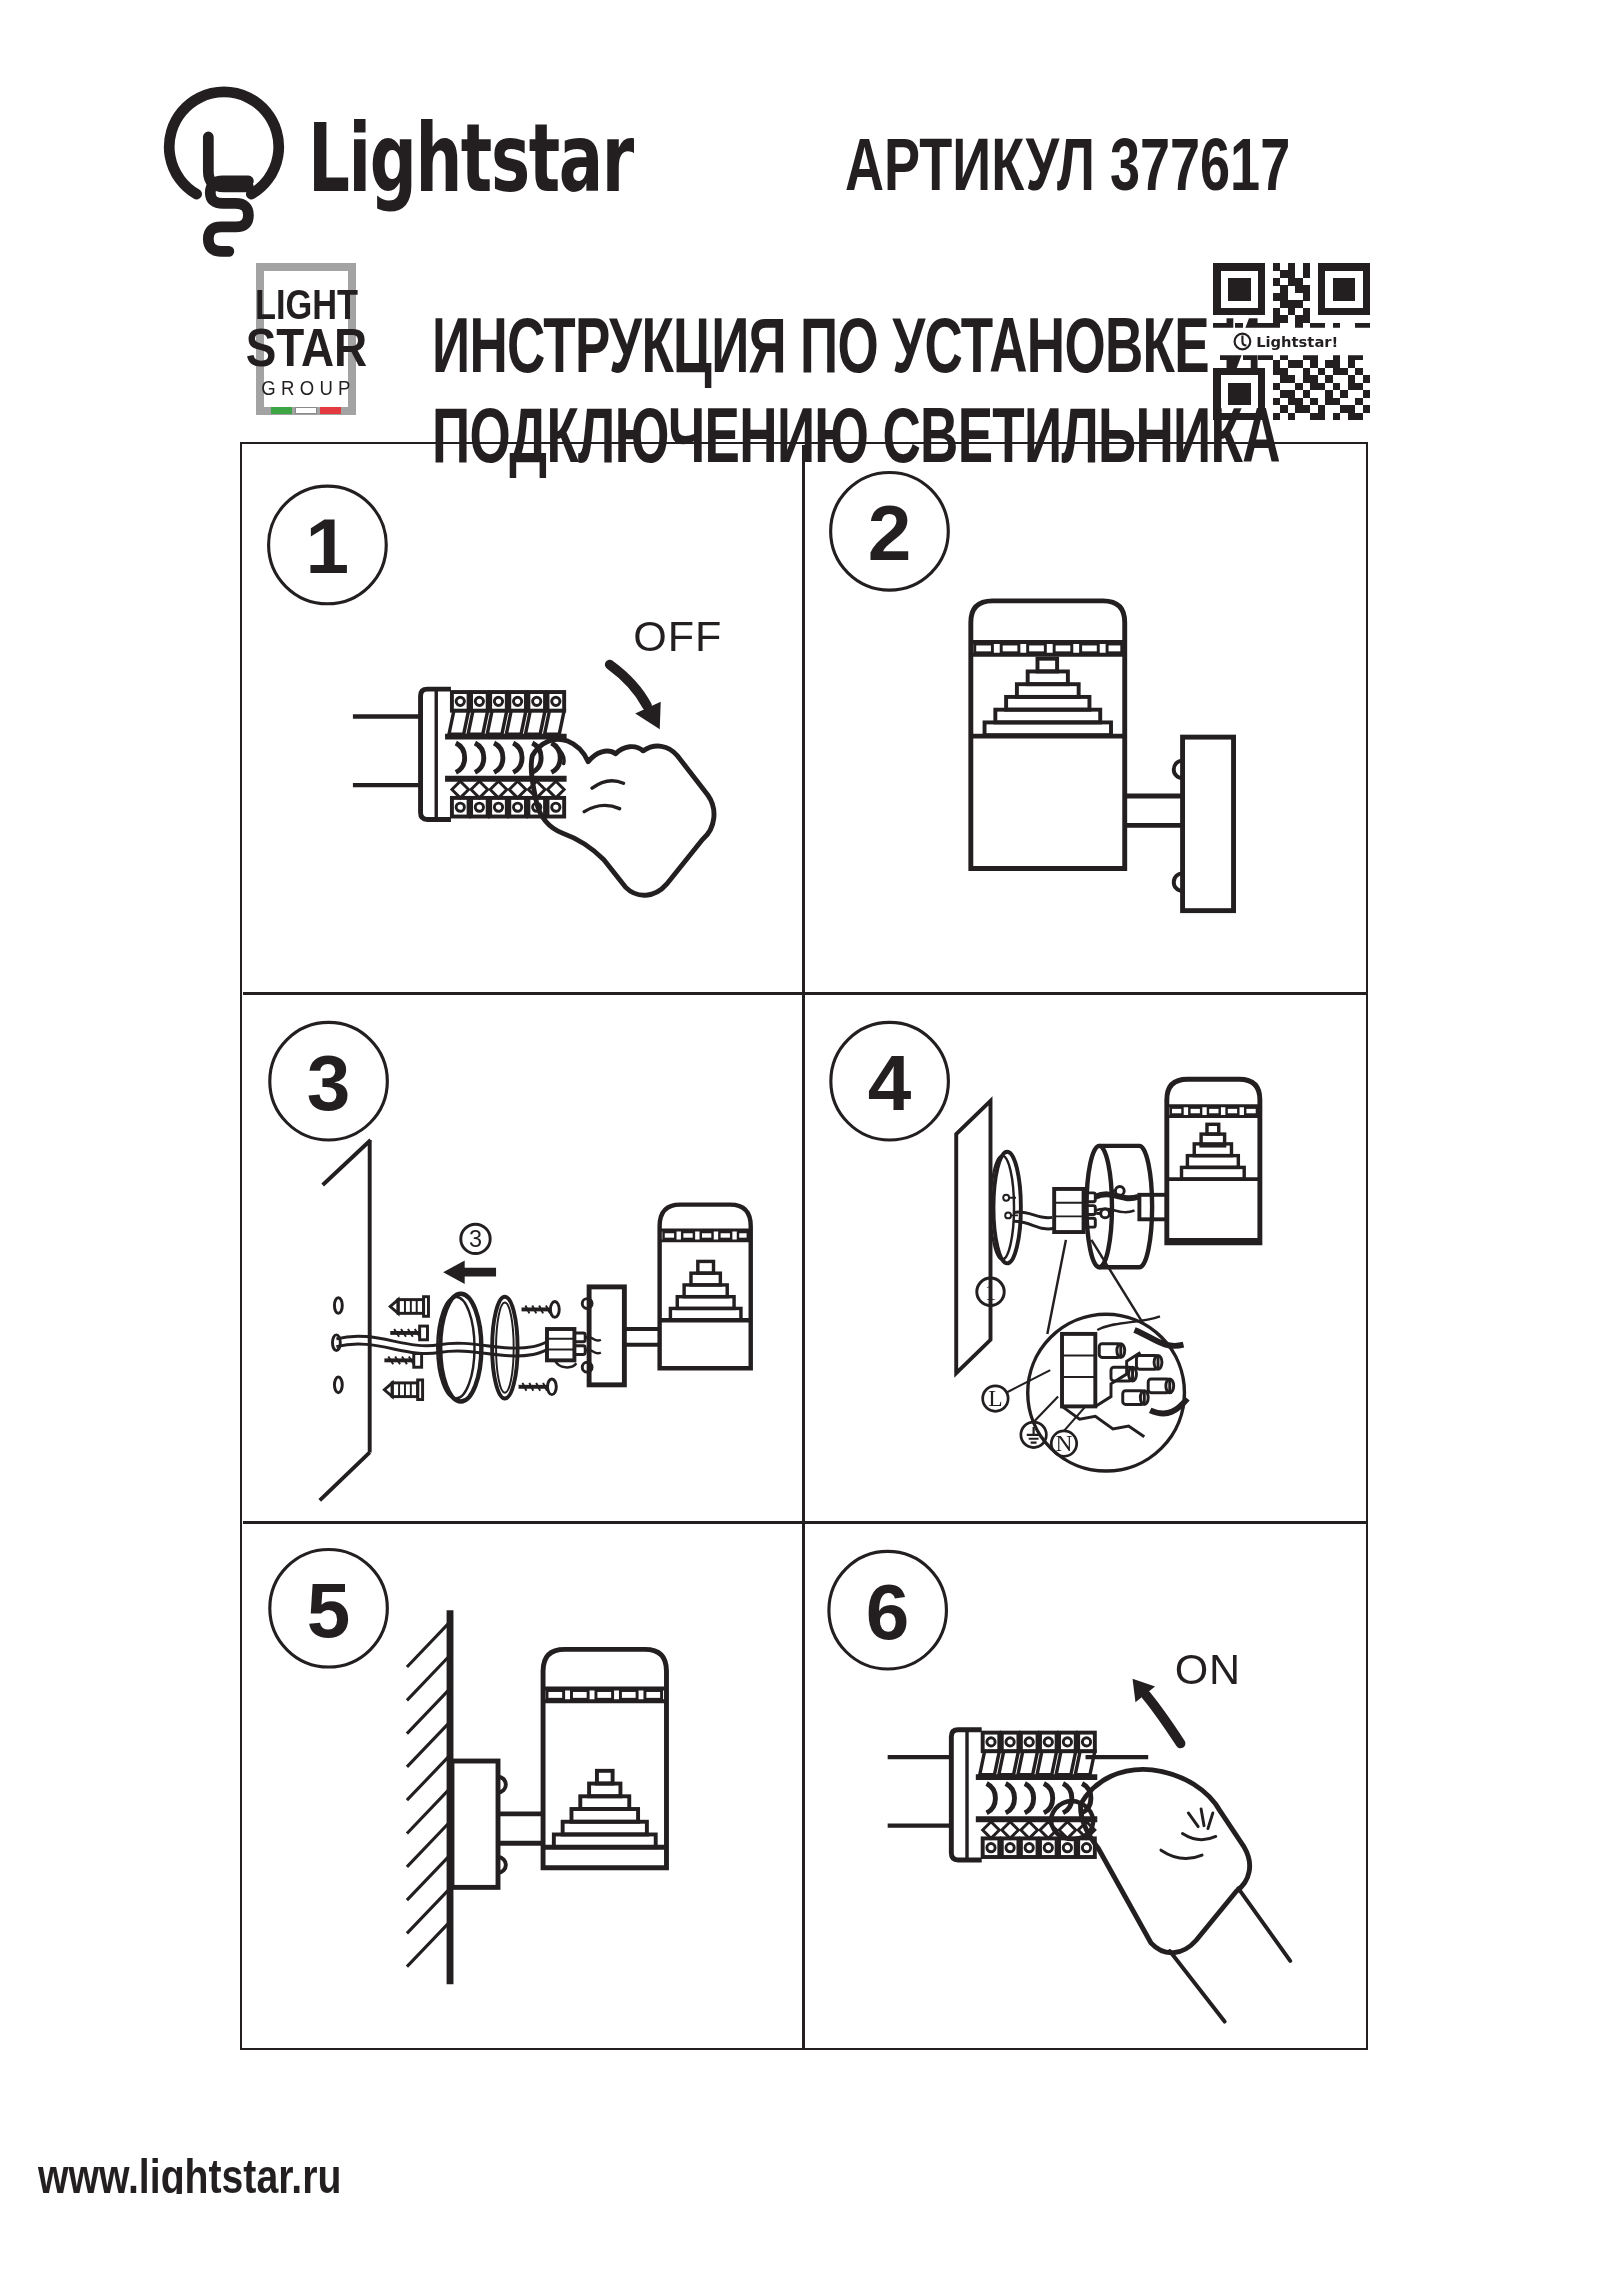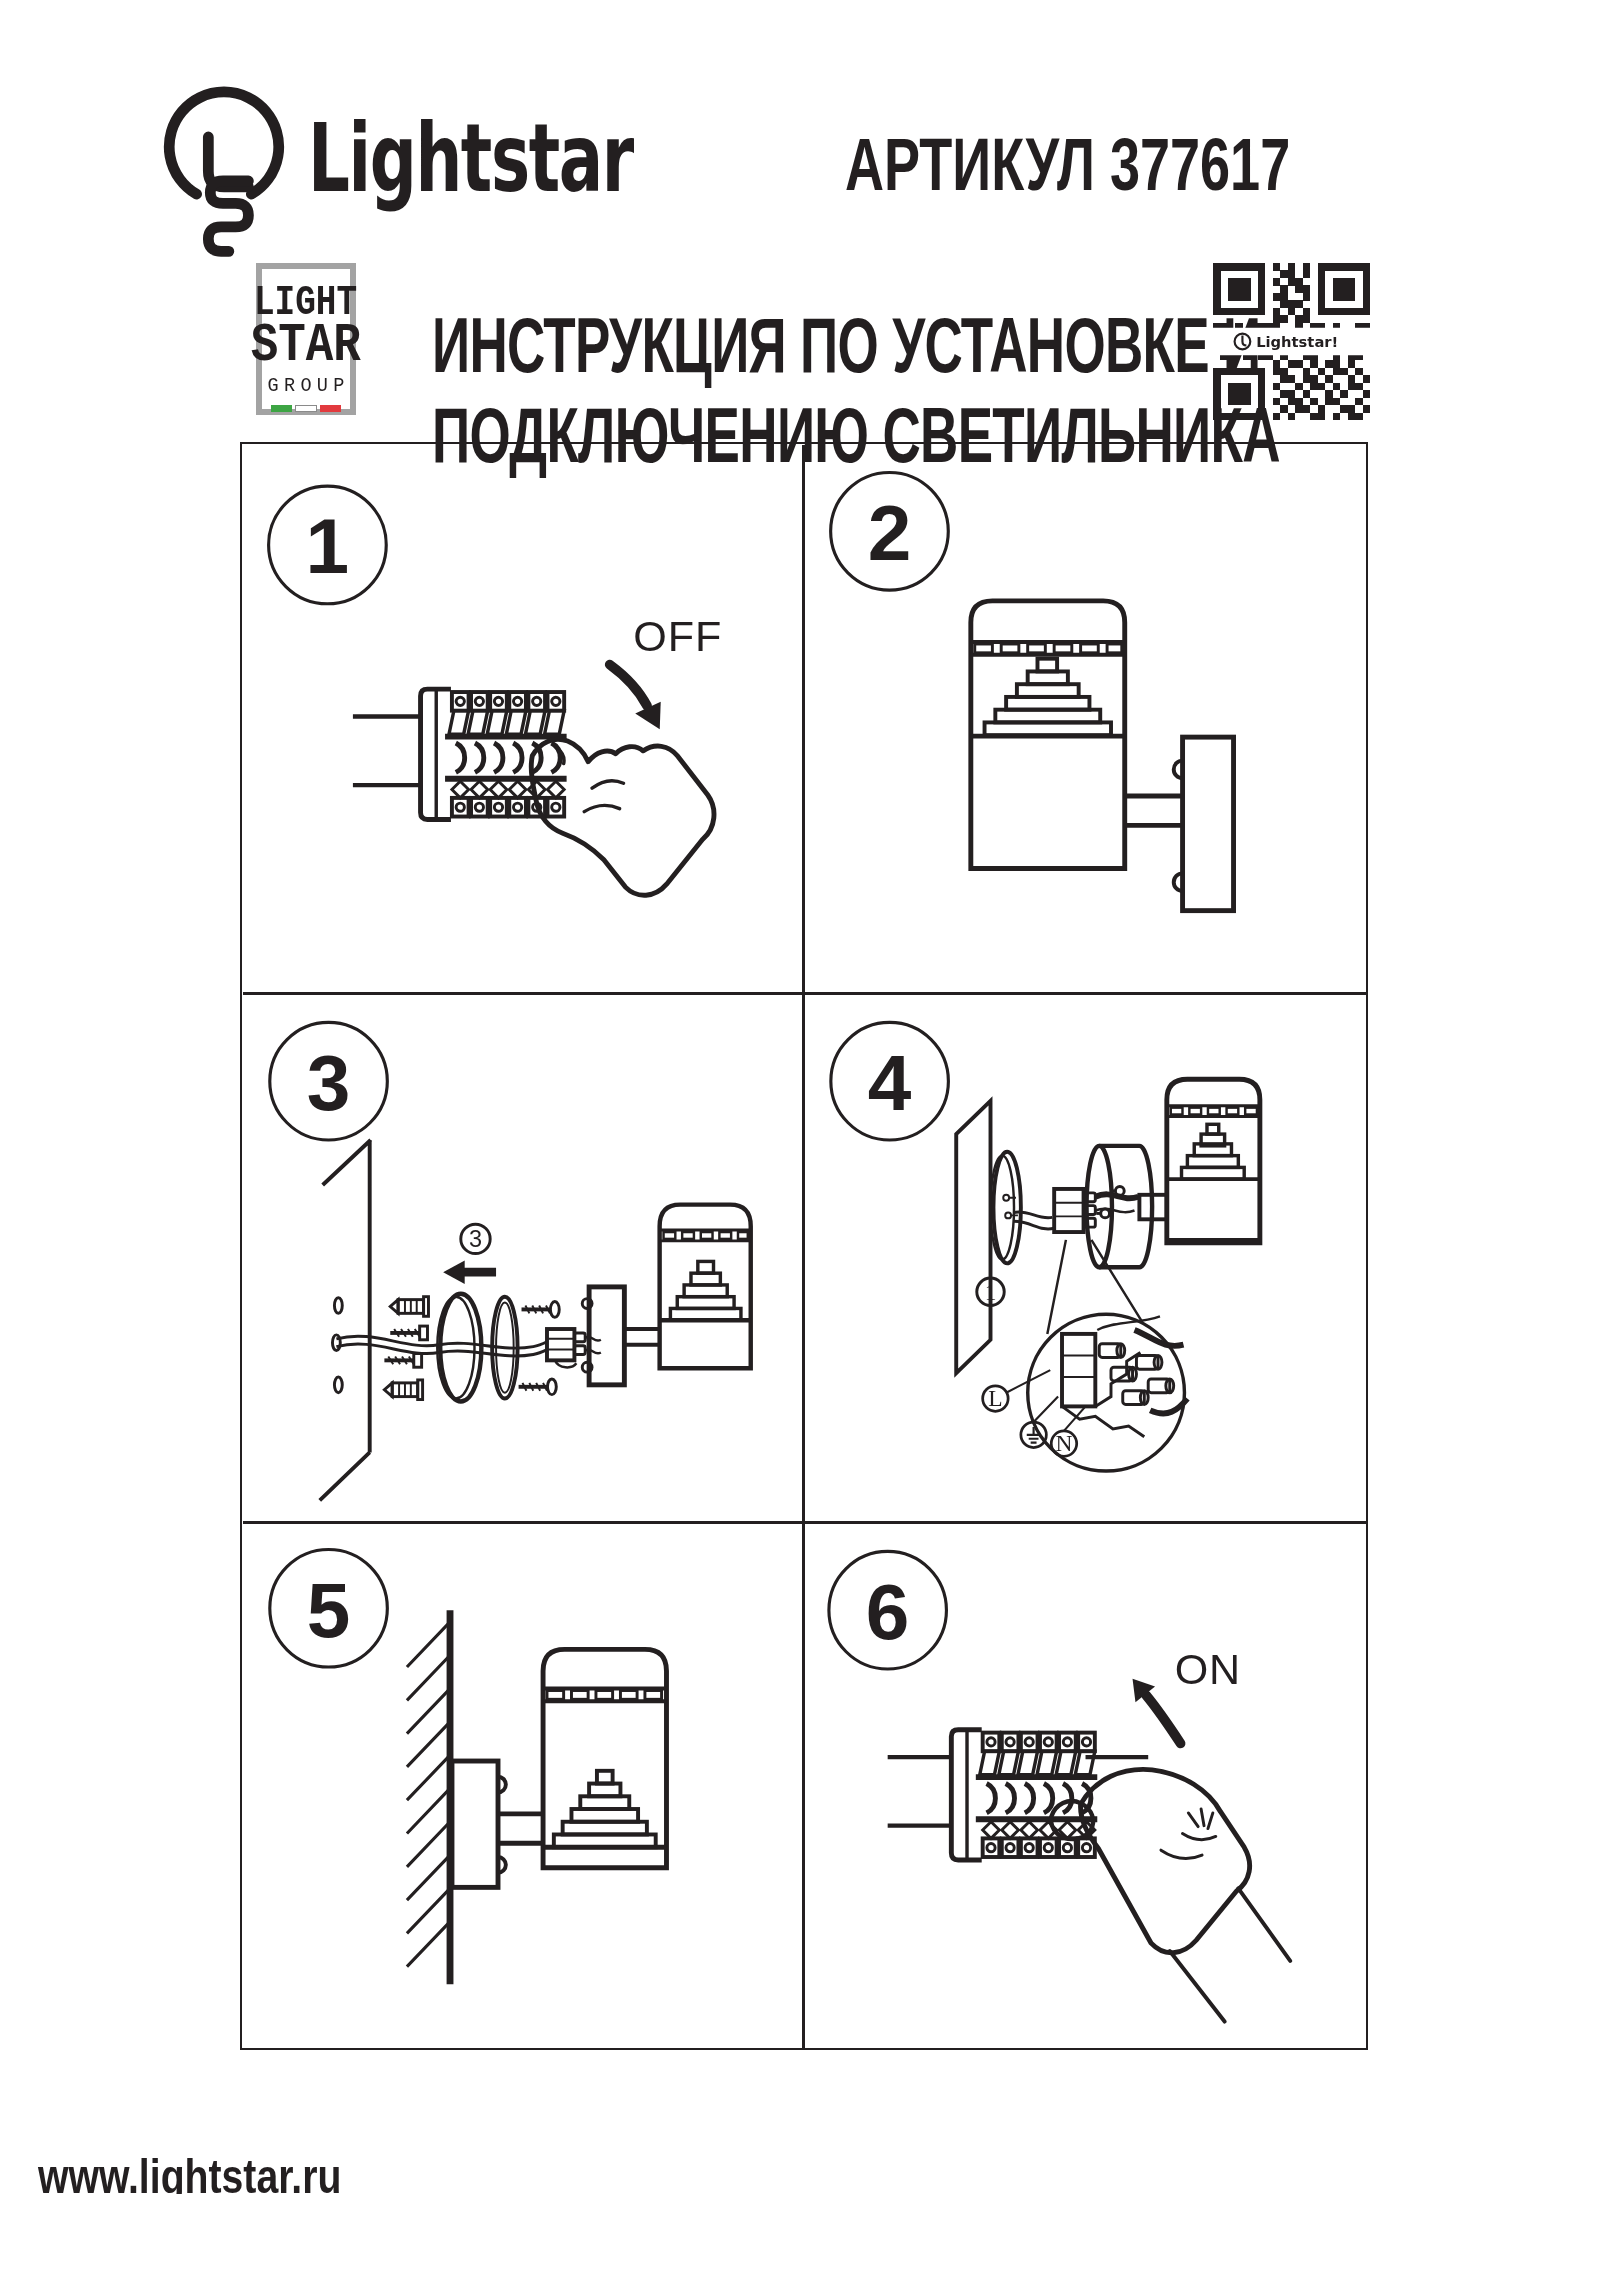--- a/index.html
+++ b/index.html
@@ -9,23 +9,23 @@
   svg *{vector-effect:none;}
   .line{stroke:#231f20;fill:none;}
   text{fill:#231f20;stroke:none;}
   
   .wordmark{position:absolute;left:308px;top:104px;font-family:"DejaVu Sans",sans-serif;
             font-weight:bold;font-size:94px;letter-spacing:-2px;transform:scaleX(.70);
             transform-origin:left top;white-space:nowrap;}
   .article{position:absolute;left:845px;top:122px;font-weight:bold;font-size:74px;
            transform:scaleX(.73);transform-origin:left top;white-space:nowrap;letter-spacing:0px;}
   
-  .glogo{position:absolute;left:256px;top:263px;width:100px;height:152px;border:6px solid #a3a3a3;
+  .glogo{position:absolute;left:256px;top:263px;width:100px;height:152px;border:8px solid #a3a3a3;
          display:flex;flex-direction:column;align-items:center;padding-top:13.7px;box-sizing:border-box;
-         font-family:Liberation Mono, monospace;}
+         font-family:Liberation Sans, sans-serif;}
   .glogo .l1{font-weight:bold;font-size:43px;line-height:39px;transform:scaleX(.8);}
   .glogo .l2{font-weight:bold;font-size:54px;line-height:47px;transform:scaleX(.85);}
   .glogo .l3{font-size:20.6px;line-height:21.6px;letter-spacing:5.9px;margin-top:5.9px;margin-left:5.9px;transform:scaleX(.9);}
   .flag{display:flex;gap:2.9px;margin-top:8.8px;}
   .flag span{display:block;width:20.6px;height:6.9px;}
   .flag .g{background:#3da544;}
   .flag .w{background:#fff;border:1px solid #8a8a8a;height:4.9px;}
   .flag .r{background:#e23a3e;}
   
   .heading{position:absolute;left:432px;top:300px;width:741px;font-weight:bold;font-size:78px;line-height:90px;}

